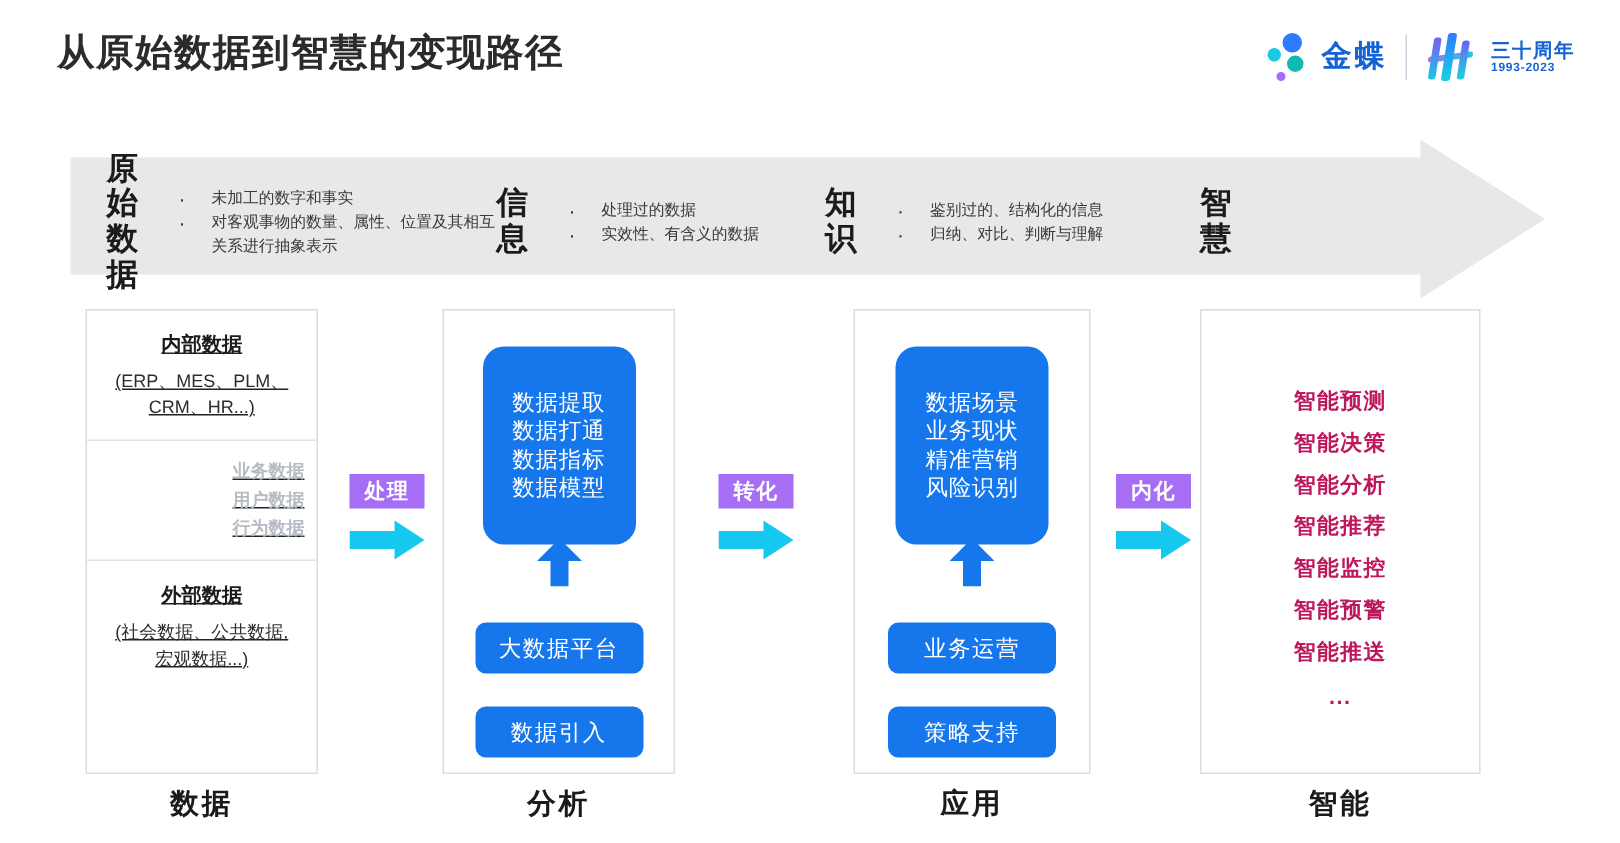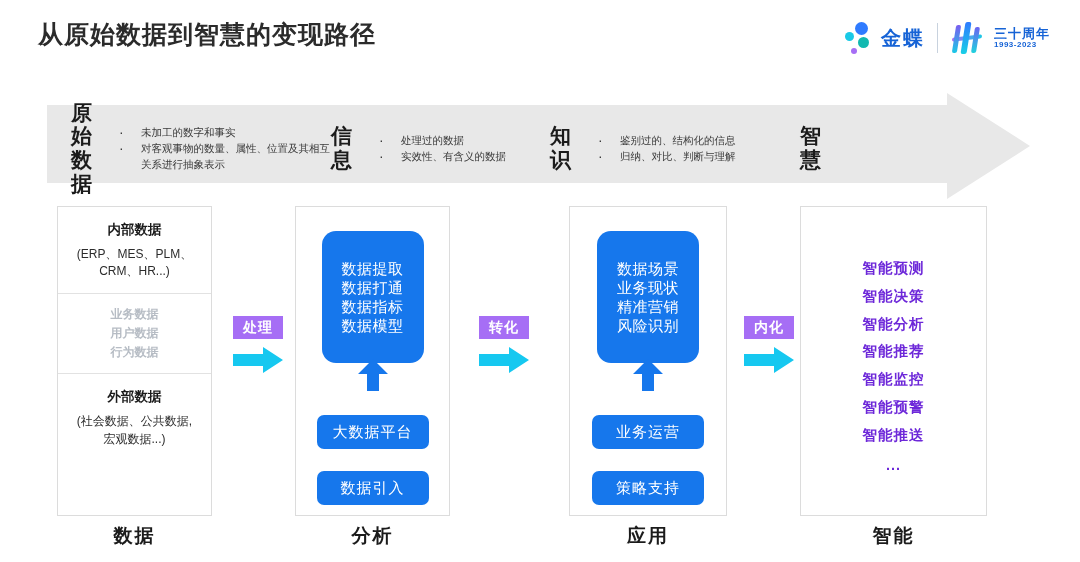--- a/index.html
+++ b/index.html
@@ -88,26 +88,26 @@
     border: 1px solid #dcdcdc; background: #fff;
     box-sizing: border-box;
   }
   .col-caption {
     position: absolute; top: 523px;
     font-size: 19px; font-weight: bold; color: #1b1b1b;
     text-align: center; letter-spacing: 2px;
   }
 
   
-  #col-data { left: 57px; width: 155px; height: 310px; }
+  #col-data { left: 57px; width: 155px; height: 310px; text-decoration: underline; }
   .src-block { padding: 14px 8px 12px; text-align: center; }
   .src-title { font-size: 13.5px; font-weight: bold; color: #1b1b1b; margin-bottom: 7px; }
   .src-sub { font-size: 12px; color: #2c2c2c; line-height: 1.45; }
   .src-divider { height: 1px; background: #e2e2e2; margin: 0; }
-  .src-mid { padding: 11px 8px; text-align: center; }
+  .src-mid { padding: 11px 8px; text-align: right; }
   .src-mid div { font-size: 12px; font-weight: bold; color: #b6bcc4; line-height: 1.6; }
 
   
   #col-analysis { left: 295px; width: 155px; height: 310px; }
   #col-apply    { left: 569px; width: 158px; height: 310px; }
   .big-card {
     position: absolute; left: 50%; transform: translateX(-50%);
     top: 24px; width: 102px; height: 132px;
     background: #1677ec; border-radius: 14px;
     display: flex; flex-direction: column; align-items: center; justify-content: center;
@@ -125,21 +125,21 @@
     color: #fff; font-size: 15px; letter-spacing: 1px;
     display: flex; align-items: center; justify-content: center;
   }
   .pill-1 { top: 208px; }
   .pill-2 { top: 264px; }
 
   
   #col-intel { left: 800px; width: 187px; height: 310px; }
   .intel-list { padding: 48px 0 0; text-align: center; }
   .intel-list div {
-    font-size: 14.5px; font-weight: bold; color: #6d28d9;
+    font-size: 14.5px; font-weight: bold; color: #be185d;
     line-height: 1.92; letter-spacing: 1px;
   }
   .intel-dots { font-size: 15px; font-weight: bold; color: #1f3b73; letter-spacing: 2px; margin-top: 2px; }
 
   
   .connector { position: absolute; top: 316px; width: 64px; text-align: center; }
   #conn-1 { left: 226px; }
   #conn-2 { left: 472px; }
   #conn-3 { left: 737px; }
   .conn-badge {

